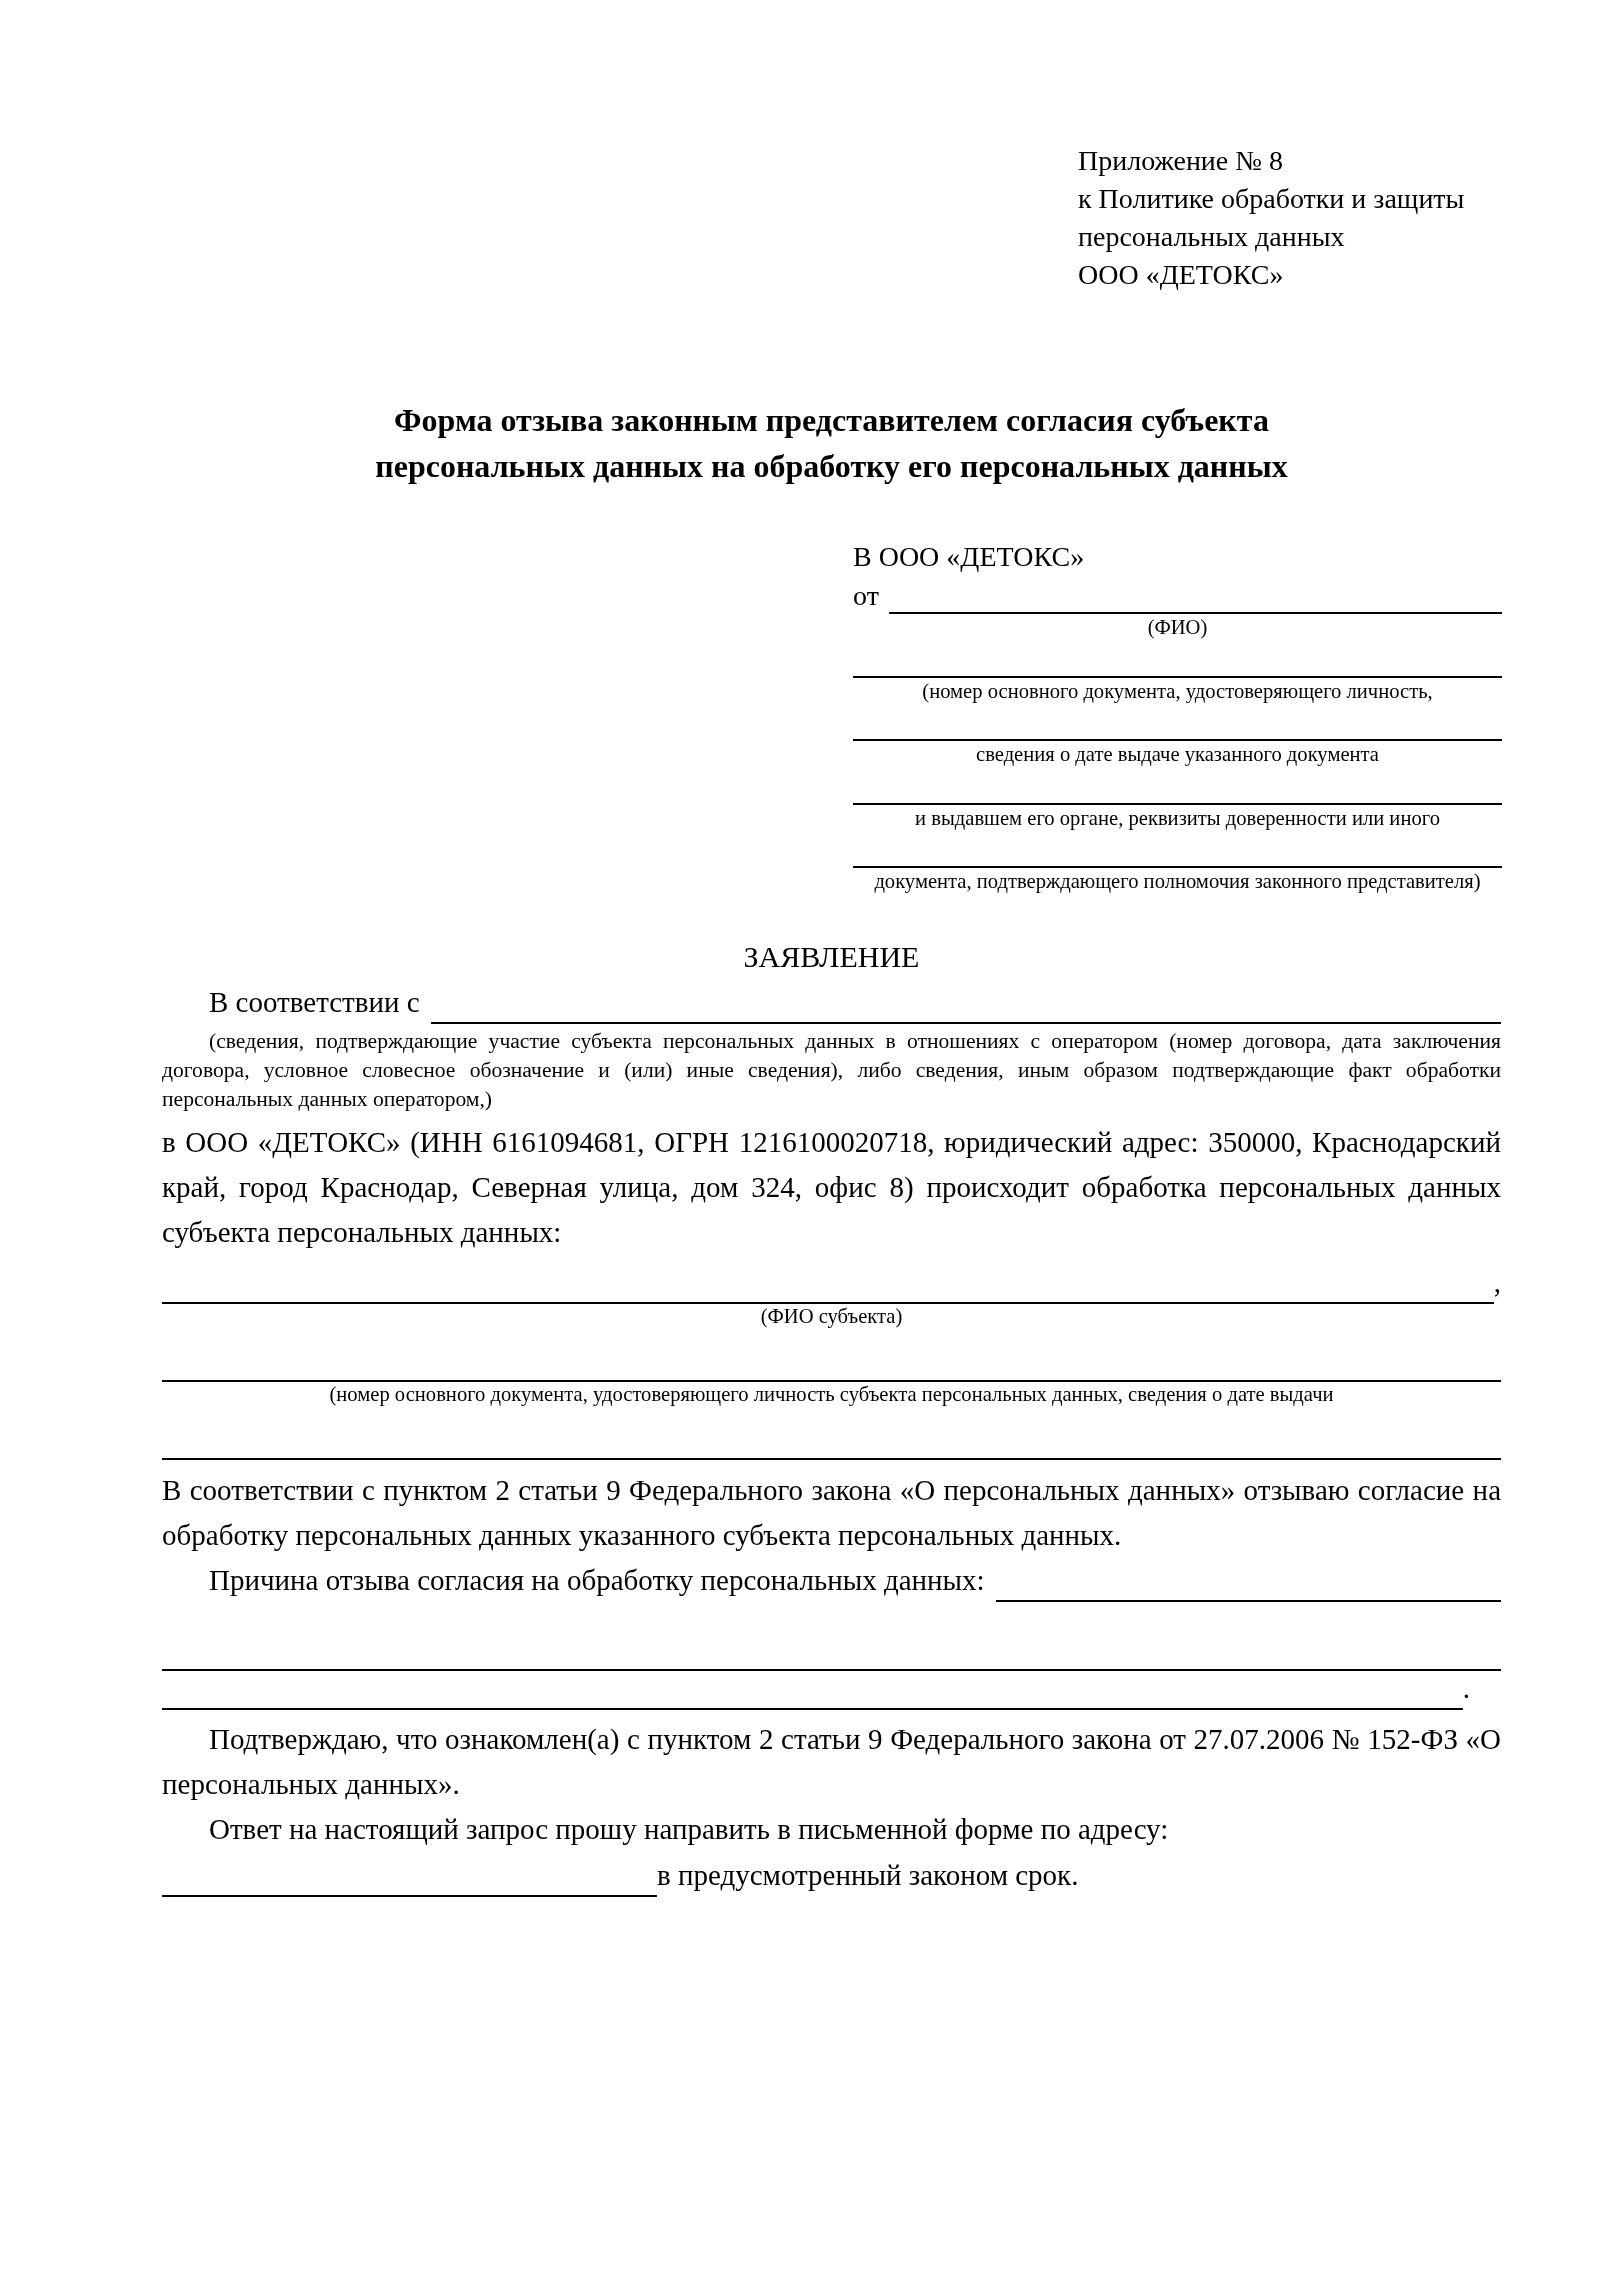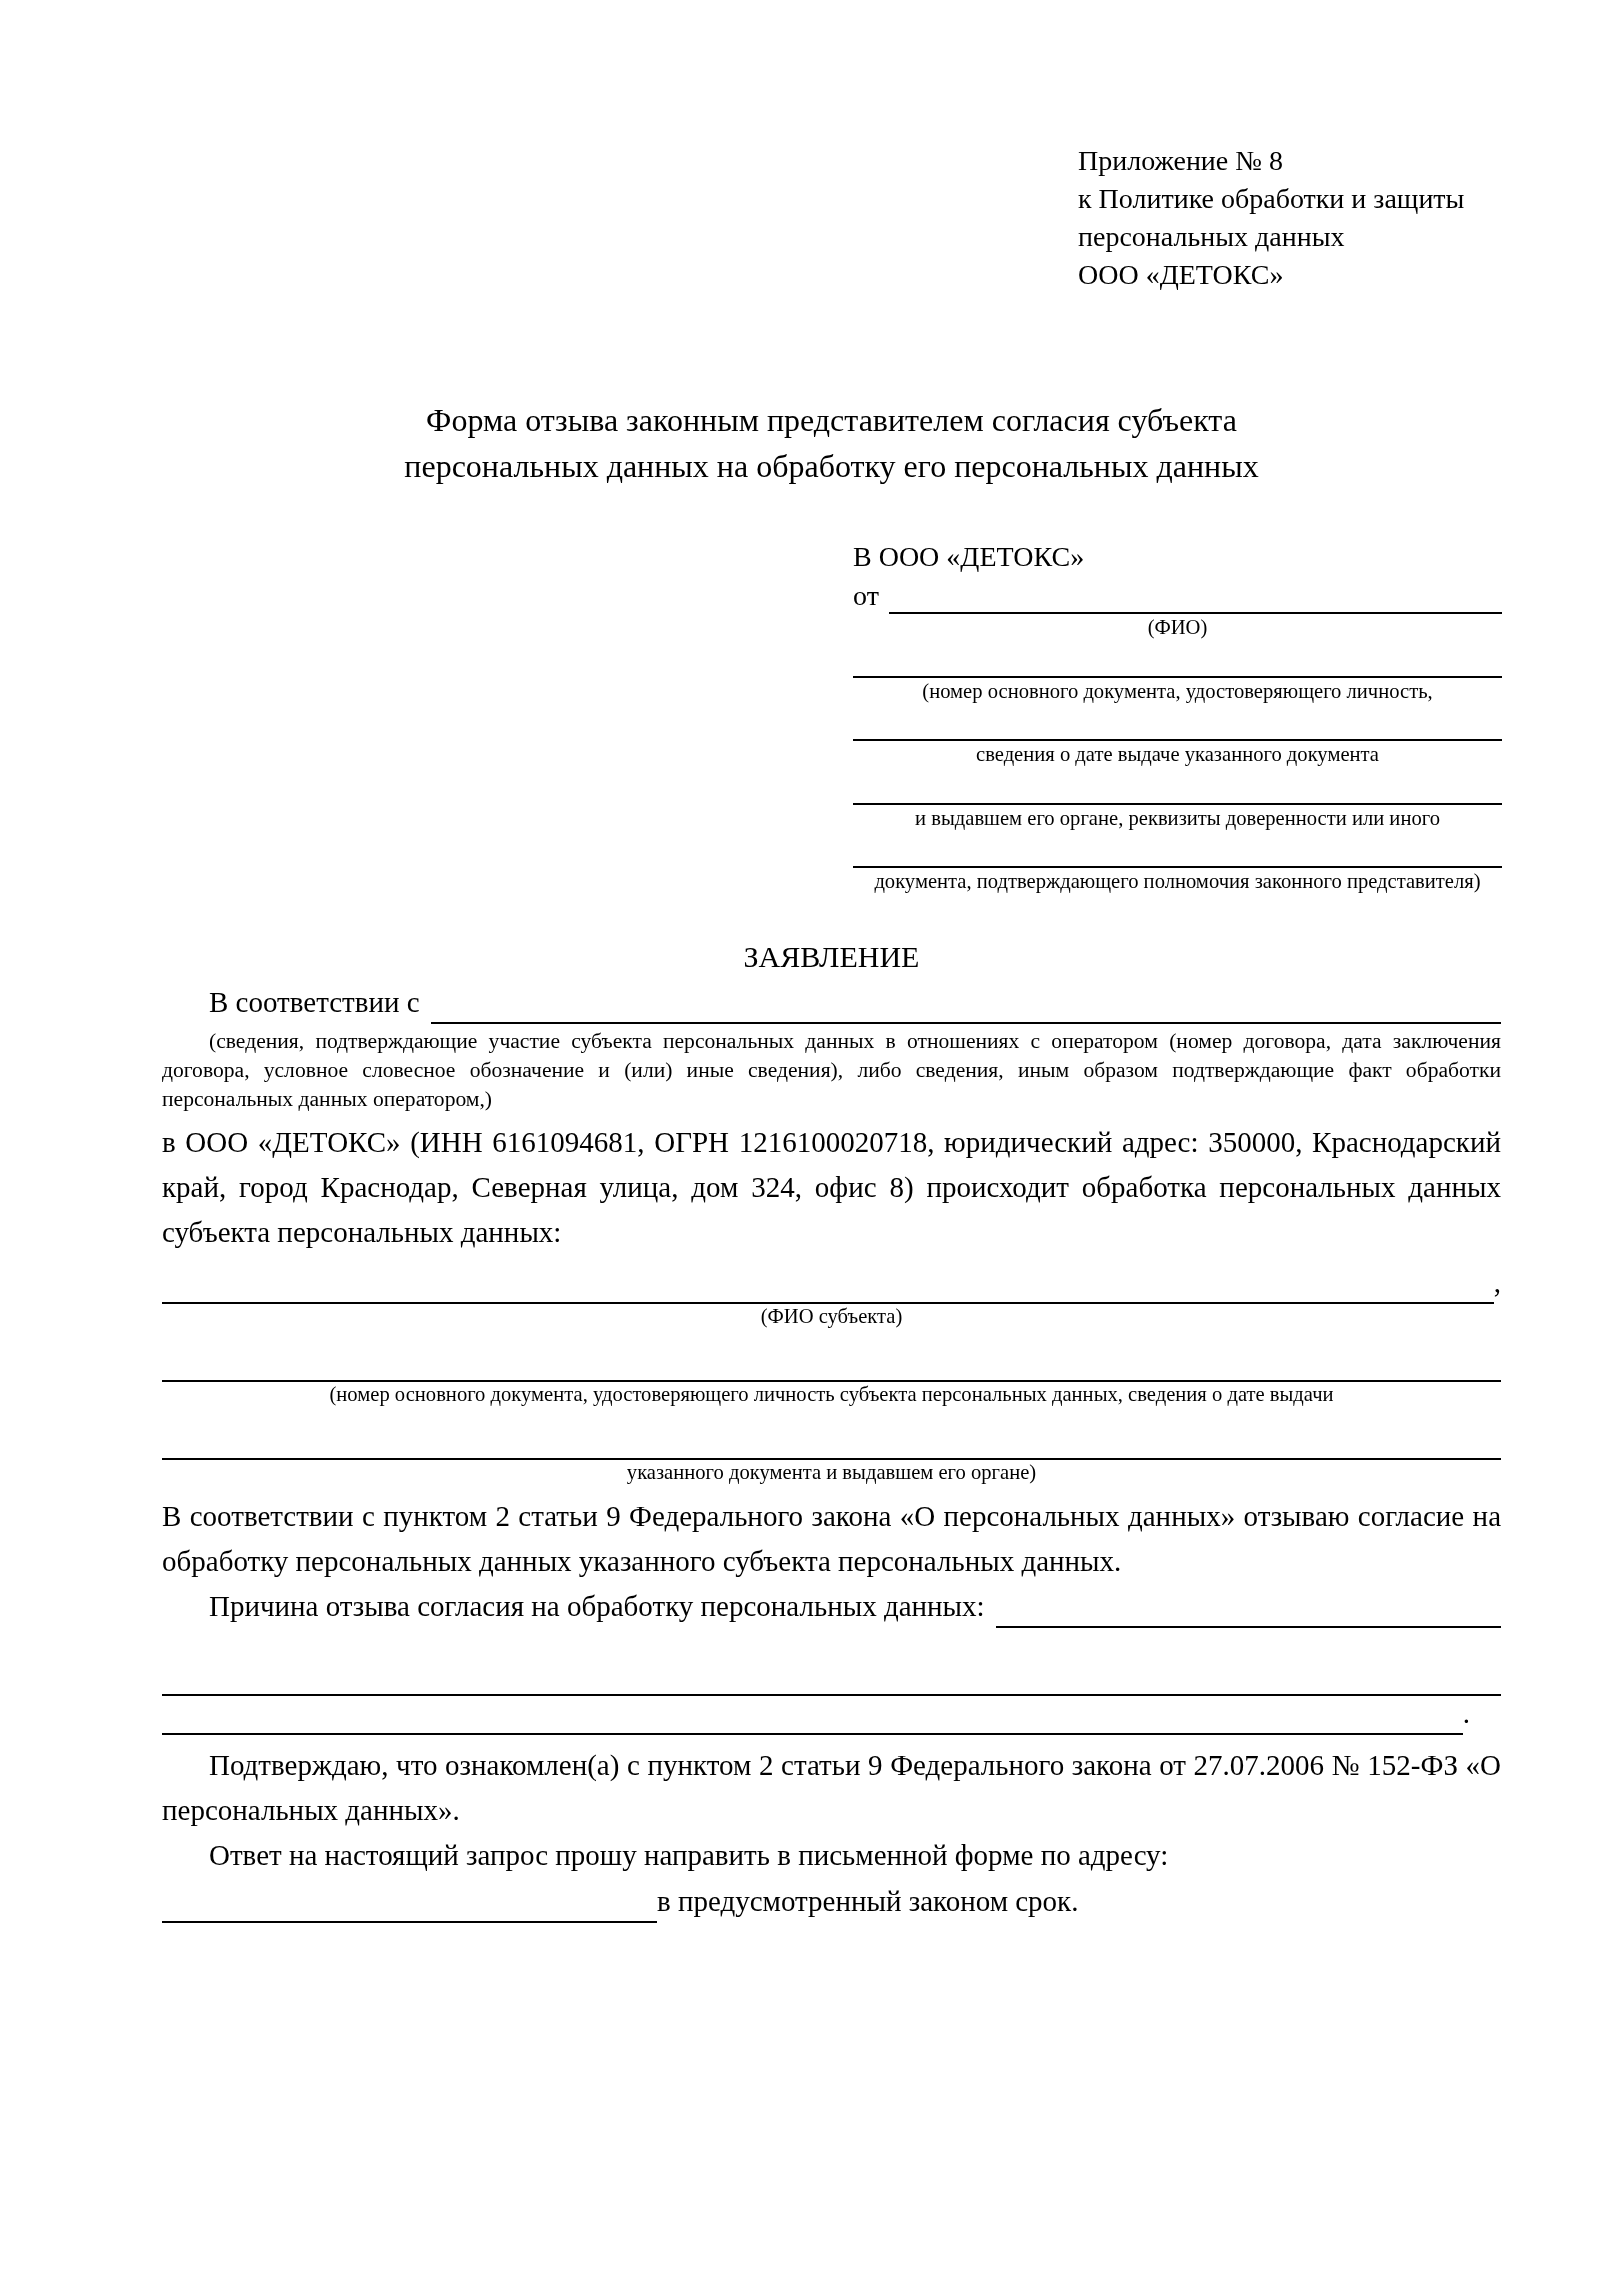--- a/index.html
+++ b/index.html
@@ -11,21 +11,21 @@
     color:#000;
     font-family:"Liberation Serif","DejaVu Serif",serif;
     padding:142px 120px 0 162px;
     overflow:hidden;
   }
   
   .appendix { margin-left:916px; font-size:28px; line-height:38px; }
   
   .title {
     margin:103px auto 0 auto; max-width:1010px;
-    text-align:center; font-weight:normal;
+    text-align:center; font-weight:bold;
     font-size:32px; line-height:46px;
   }
   
   .recipient { margin:49px 0 8px 691px; width:649px; font-size:28px; line-height:37px; }
   .r-row { display:flex; align-items:flex-end; height:39px; }
   .r-row .fill { margin-left:9.8px; }
   .fill { flex:1 1 auto; border-bottom:2.9px solid #000; }
   .r-caption { font-size:20.6px; line-height:26.5px; text-align:center; }
   .r-blank { border-bottom:2.9px solid #000; height:35px; }
   
@@ -97,21 +97,20 @@
   <div class="p-row subject-row">
     <span class="fill"></span>
     <span class="tail">,</span>
   </div>
   <div class="caption">(ФИО субъекта)</div>
 
   <div class="blank" style="margin-top:13.7px;"></div>
   <div class="caption">(номер основного документа, удостоверяющего личность субъекта персональных данных, сведения о дате выдачи</div>
 
   <div class="blank" style="margin-top:13.7px;"></div>
-  <div class="caption">указанного документа и выдавшем его органе)</div>
 
   <p class="body just mt8">В соответствии с пунктом 2 статьи 9 Федерального закона «О персональных данных» отзываю согласие на обработку персональных данных указанного субъекта персональных данных.</p>
 
   <div class="p-row indent">
     <span>Причина отзыва согласия на обработку персональных данных:</span>
     <span class="fill" style="margin-left:11.8px;"></span>
   </div>
 
   <div class="blank big-gap"></div>
 

